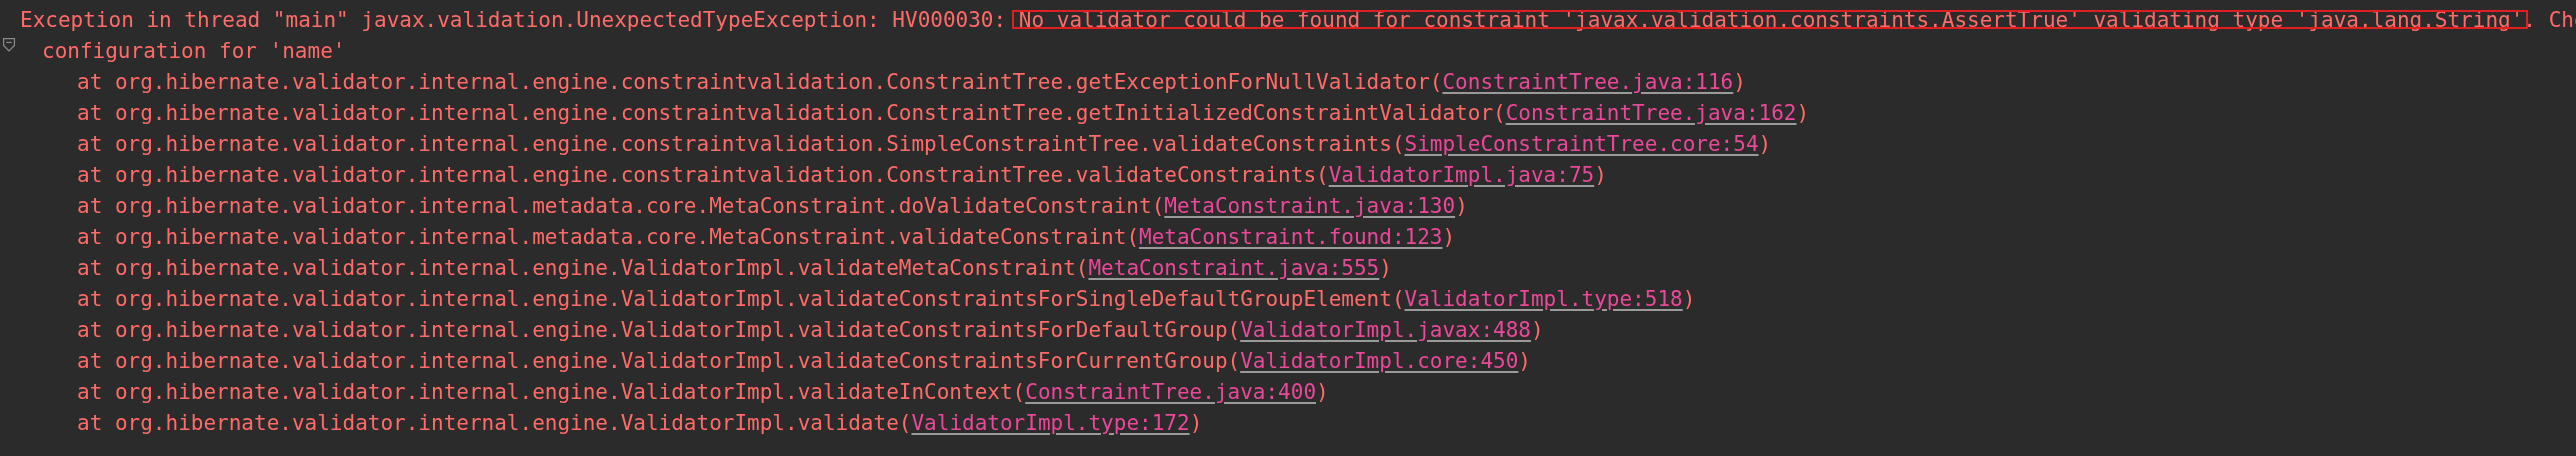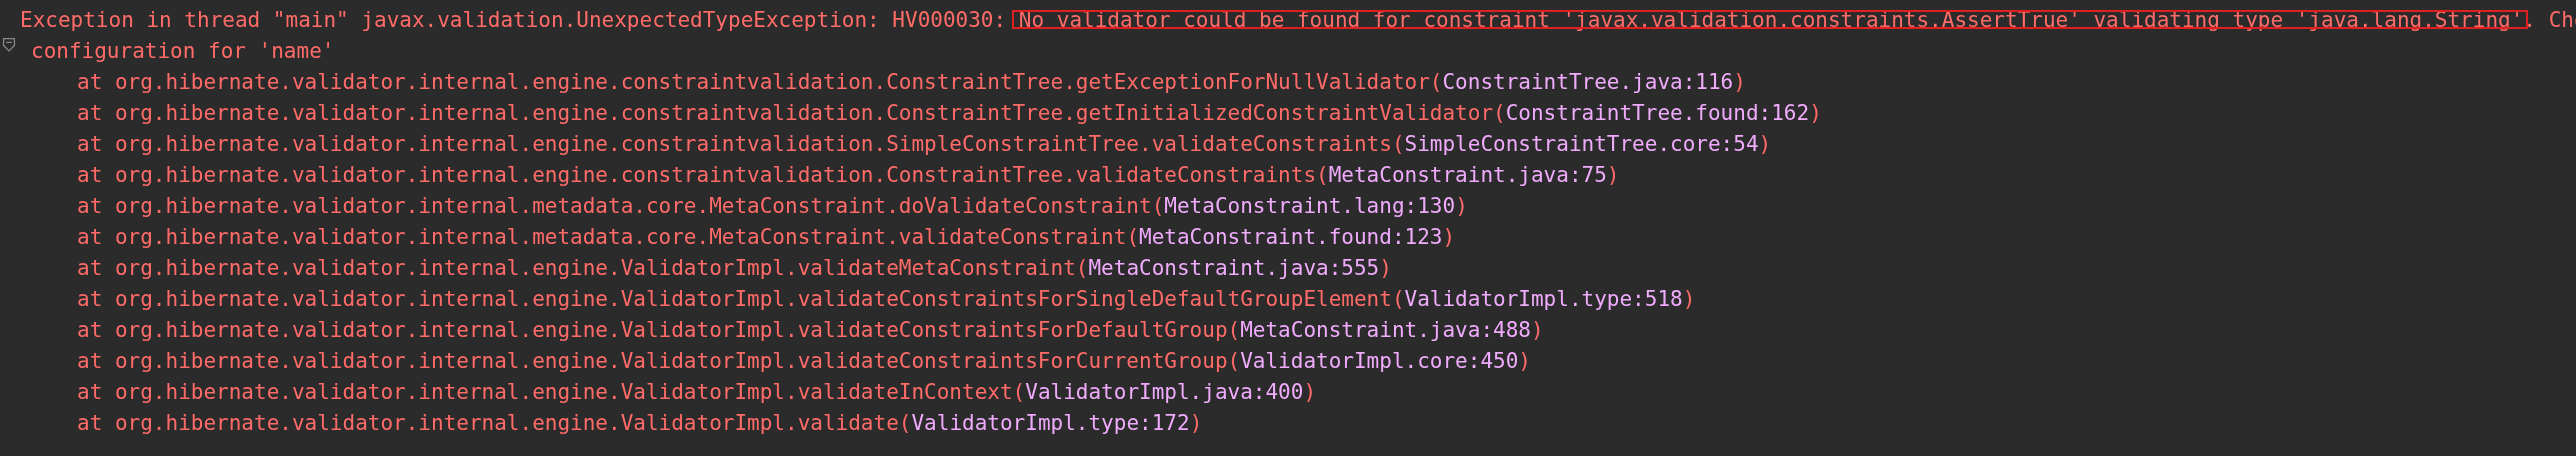--- a/index.html
+++ b/index.html
@@ -55,25 +55,26 @@
     font-size: 21px;
     letter-spacing: 0px;
     color: #ff6b68;
   }
 
   .line .txt {
     display: inline;
   }
 
   .indent-head   { padding-left: 20px; }
-  .indent-wrap   { padding-left: 31px; }
+  .indent-wrap   { padding-left: 42px; }
   .indent-frame  { padding-left: 77px; }
 
   .link {
-    color: #f0abfc;
+    color: #ec4899;
+    text-decoration: underline;
     text-decoration-color: #9a9a9a;
     text-underline-offset: 3.1px;
     cursor: pointer;
   }
 
   .paren { color: #ff6b68; }
 
   
   .annotation-box {
     position: absolute;
@@ -96,39 +97,39 @@
   </div>
 
   <div class="lines">
 
     <div class="line indent-head"><span class="txt">Exception in thread "main" javax.validation.UnexpectedTypeException: HV000030: </span><span class="txt">No validator could be found for constraint 'javax.validation.constraints.AssertTrue' validating type 'java.lang.String'.</span><span class="txt"> Check</span></div>
 
     <div class="line indent-wrap"><span class="txt">configuration for 'name'</span></div>
 
     <div class="line indent-frame"><span class="txt">at org.hibernate.validator.internal.engine.constraintvalidation.ConstraintTree.getExceptionForNullValidator</span><span class="paren">(</span><span class="link">ConstraintTree.java:116</span><span class="paren">)</span></div>
 
-    <div class="line indent-frame"><span class="txt">at org.hibernate.validator.internal.engine.constraintvalidation.ConstraintTree.getInitializedConstraintValidator</span><span class="paren">(</span><span class="link">ConstraintTree.found:162</span><span class="paren">)</span></div>
+    <div class="line indent-frame"><span class="txt">at org.hibernate.validator.internal.engine.constraintvalidation.ConstraintTree.getInitializedConstraintValidator</span><span class="paren">(</span><span class="link">ConstraintTree.java:162</span><span class="paren">)</span></div>
 
     <div class="line indent-frame"><span class="txt">at org.hibernate.validator.internal.engine.constraintvalidation.SimpleConstraintTree.validateConstraints</span><span class="paren">(</span><span class="link">SimpleConstraintTree.core:54</span><span class="paren">)</span></div>
 
-    <div class="line indent-frame"><span class="txt">at org.hibernate.validator.internal.engine.constraintvalidation.ConstraintTree.validateConstraints</span><span class="paren">(</span><span class="link">MetaConstraint.java:75</span><span class="paren">)</span></div>
+    <div class="line indent-frame"><span class="txt">at org.hibernate.validator.internal.engine.constraintvalidation.ConstraintTree.validateConstraints</span><span class="paren">(</span><span class="link">ValidatorImpl.java:75</span><span class="paren">)</span></div>
 
-    <div class="line indent-frame"><span class="txt">at org.hibernate.validator.internal.metadata.core.MetaConstraint.doValidateConstraint</span><span class="paren">(</span><span class="link">MetaConstraint.lang:130</span><span class="paren">)</span></div>
+    <div class="line indent-frame"><span class="txt">at org.hibernate.validator.internal.metadata.core.MetaConstraint.doValidateConstraint</span><span class="paren">(</span><span class="link">MetaConstraint.java:130</span><span class="paren">)</span></div>
 
     <div class="line indent-frame"><span class="txt">at org.hibernate.validator.internal.metadata.core.MetaConstraint.validateConstraint</span><span class="paren">(</span><span class="link">MetaConstraint.found:123</span><span class="paren">)</span></div>
 
     <div class="line indent-frame"><span class="txt">at org.hibernate.validator.internal.engine.ValidatorImpl.validateMetaConstraint</span><span class="paren">(</span><span class="link">MetaConstraint.java:555</span><span class="paren">)</span></div>
 
     <div class="line indent-frame"><span class="txt">at org.hibernate.validator.internal.engine.ValidatorImpl.validateConstraintsForSingleDefaultGroupElement</span><span class="paren">(</span><span class="link">ValidatorImpl.type:518</span><span class="paren">)</span></div>
 
-    <div class="line indent-frame"><span class="txt">at org.hibernate.validator.internal.engine.ValidatorImpl.validateConstraintsForDefaultGroup</span><span class="paren">(</span><span class="link">MetaConstraint.java:488</span><span class="paren">)</span></div>
+    <div class="line indent-frame"><span class="txt">at org.hibernate.validator.internal.engine.ValidatorImpl.validateConstraintsForDefaultGroup</span><span class="paren">(</span><span class="link">ValidatorImpl.javax:488</span><span class="paren">)</span></div>
 
     <div class="line indent-frame"><span class="txt">at org.hibernate.validator.internal.engine.ValidatorImpl.validateConstraintsForCurrentGroup</span><span class="paren">(</span><span class="link">ValidatorImpl.core:450</span><span class="paren">)</span></div>
 
-    <div class="line indent-frame"><span class="txt">at org.hibernate.validator.internal.engine.ValidatorImpl.validateInContext</span><span class="paren">(</span><span class="link">ValidatorImpl.java:400</span><span class="paren">)</span></div>
+    <div class="line indent-frame"><span class="txt">at org.hibernate.validator.internal.engine.ValidatorImpl.validateInContext</span><span class="paren">(</span><span class="link">ConstraintTree.java:400</span><span class="paren">)</span></div>
 
     <div class="line indent-frame"><span class="txt">at org.hibernate.validator.internal.engine.ValidatorImpl.validate</span><span class="paren">(</span><span class="link">ValidatorImpl.type:172</span><span class="paren">)</span></div>
 
   </div>
 
   <div class="annotation-box" id="annotation-rect" style="left: 1012px; top: 10px; width: 1516px; height: 19.4px; border-color: rgb(224, 32, 32);"></div>
 
 </div>
 
 

